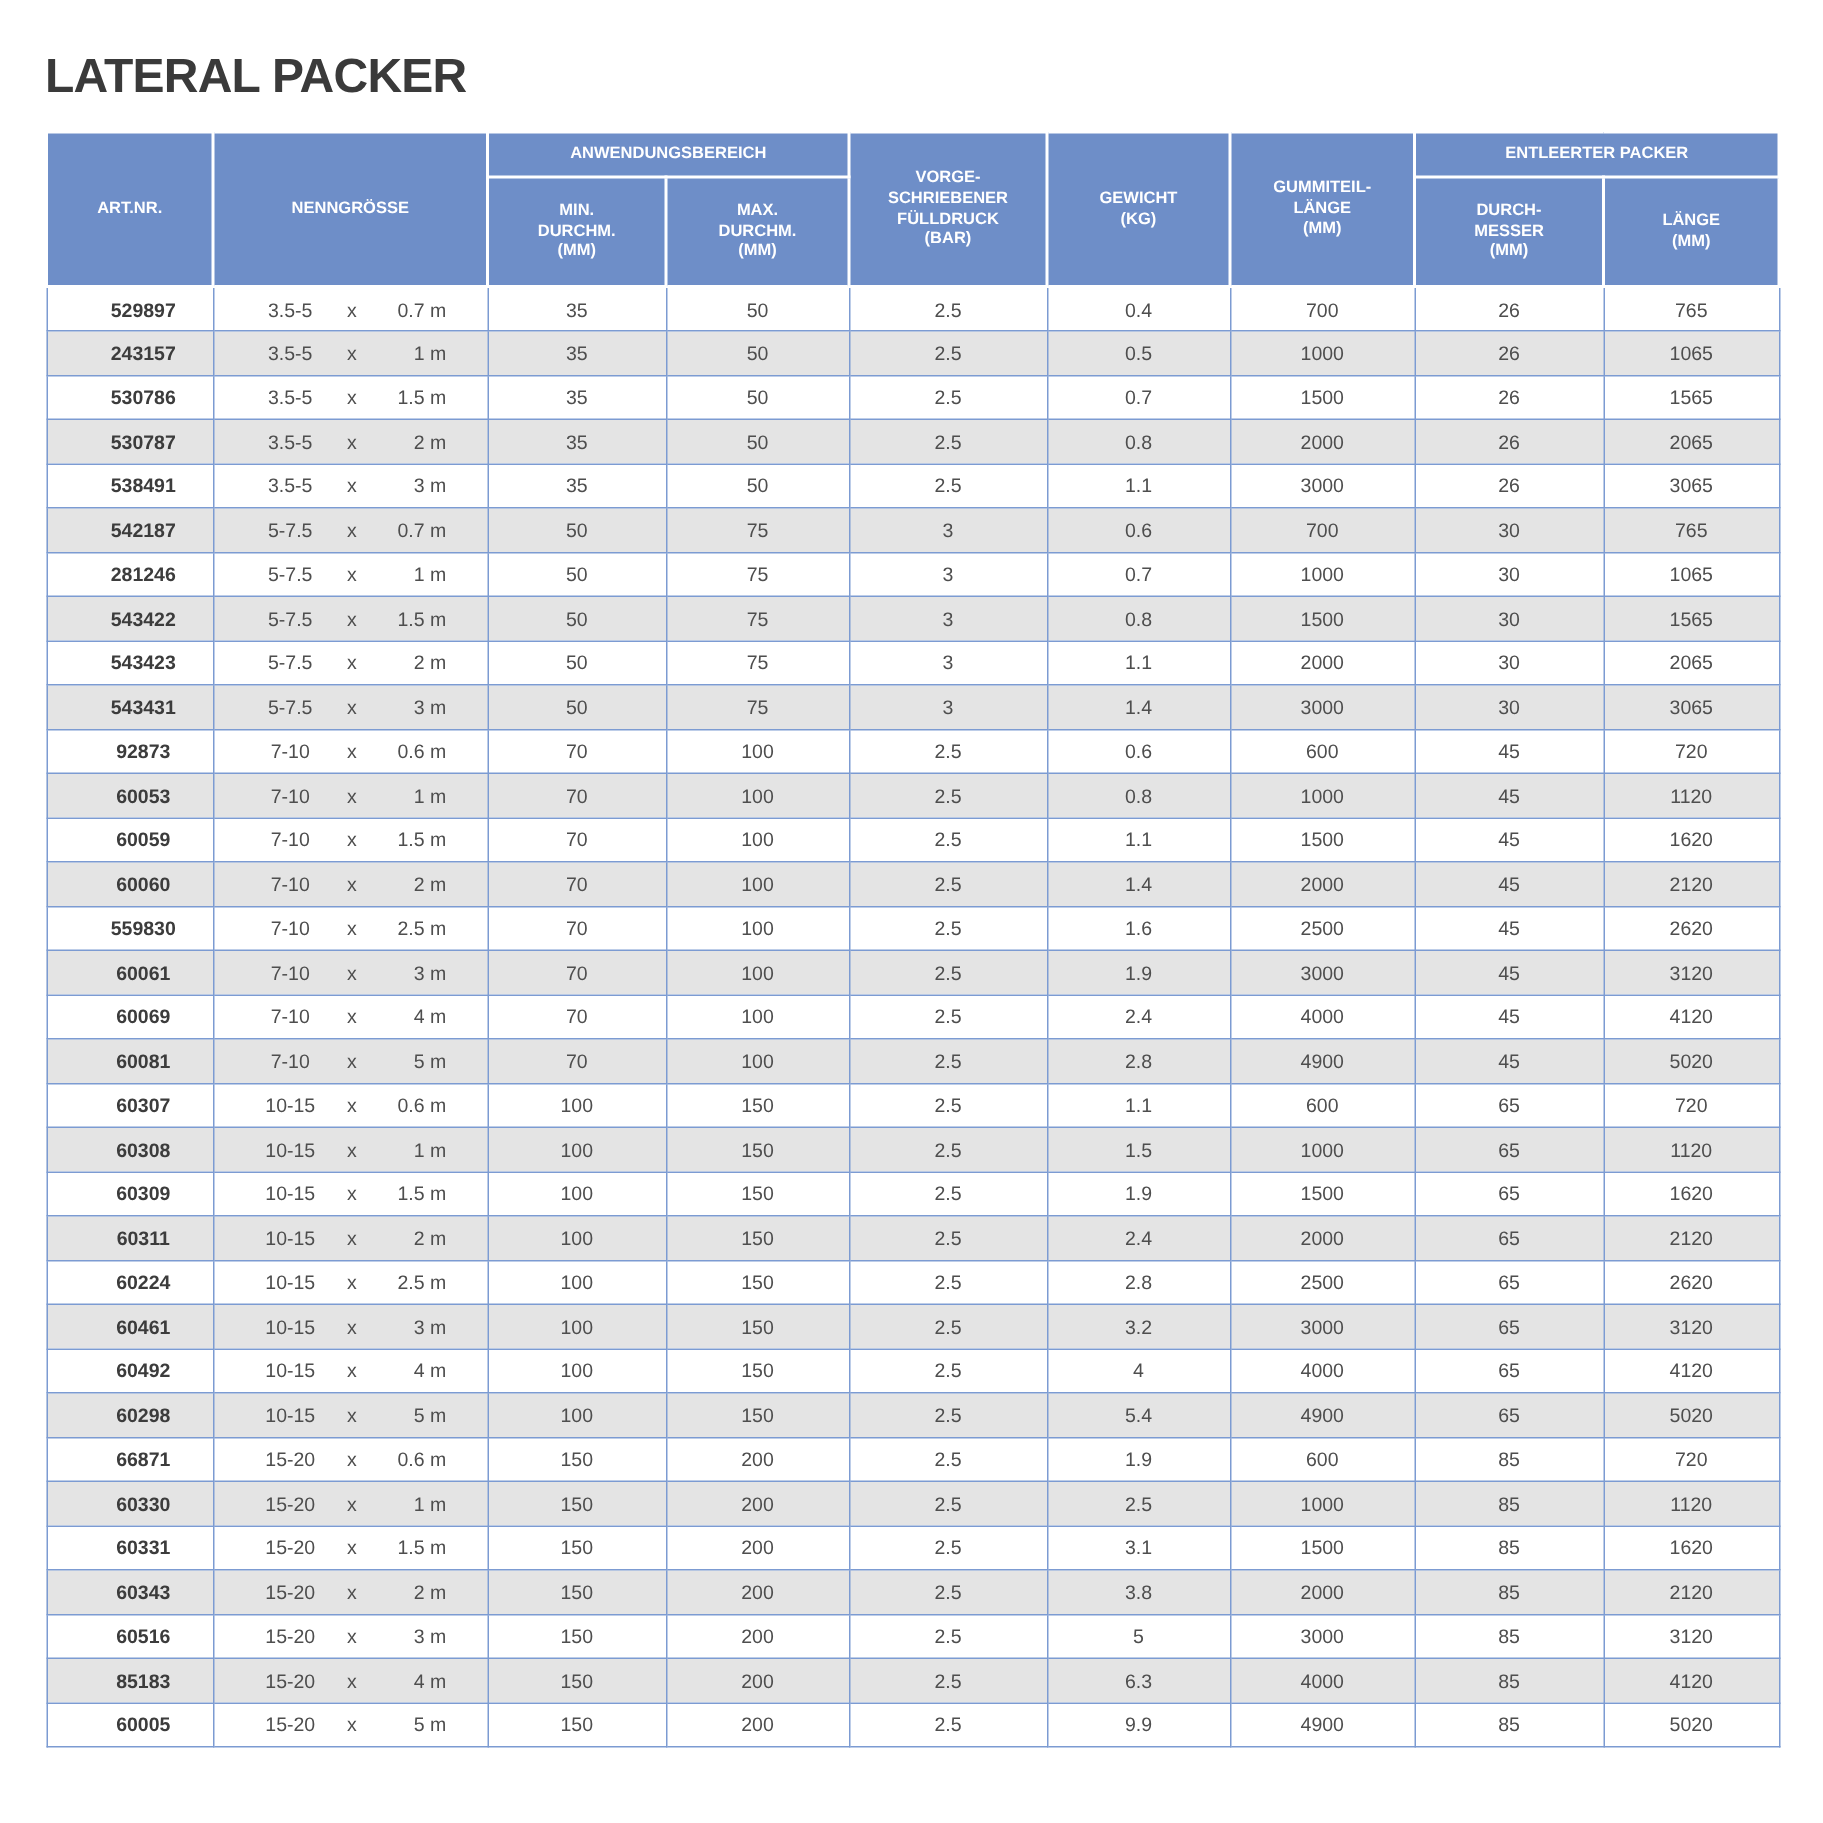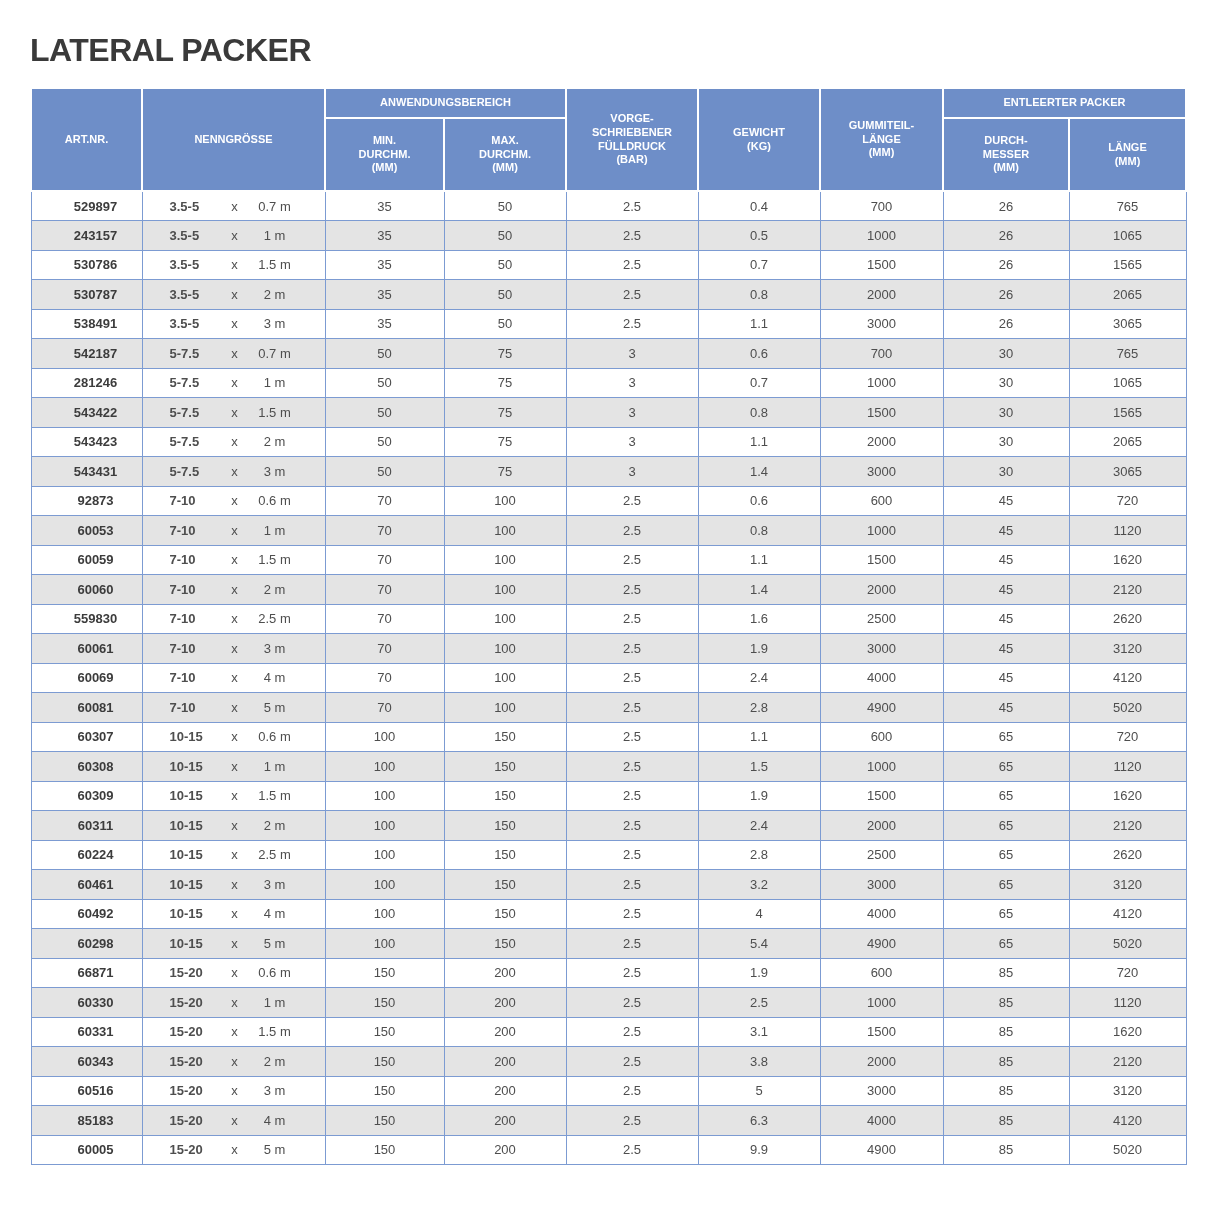--- a/index.html
+++ b/index.html
@@ -54,23 +54,23 @@
     text-align:center;
     vertical-align:middle;
     font-size:13px;
     color:var(--data-color);
     padding:0 2px;
   }
   tbody tr{background:var(--row-white);}
   tbody tr:nth-child(even){background:var(--row-gray);}
   tbody td.c-art{font-weight:bold;color:var(--artnr-color);padding-left:20px;}
   
-  .sz-range{display:inline-block;width:48px;text-align:left;font-weight:bold;}
+  .sz-range{display:inline-block;width:48px;text-align:center;}
   .sz-x{display:inline-block;width:34px;text-align:center;}
-  .sz-len{display:inline-block;width:46px;text-align:center;}
+  .sz-len{display:inline-block;width:46px;text-align:right;}
 </style>
 </head>
 <body>
 
 <h1 class="page-title">LATERAL PACKER</h1>
 
 <table class="spec-table">
   <colgroup>
     <col style="width:111px">
     <col style="width:183px">

